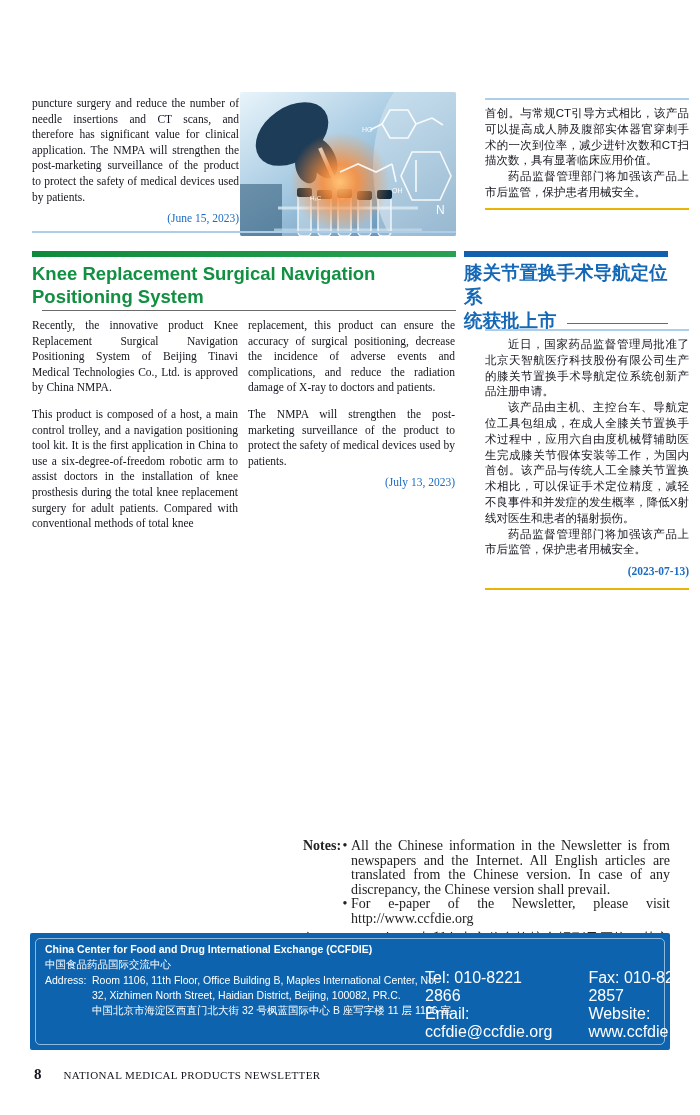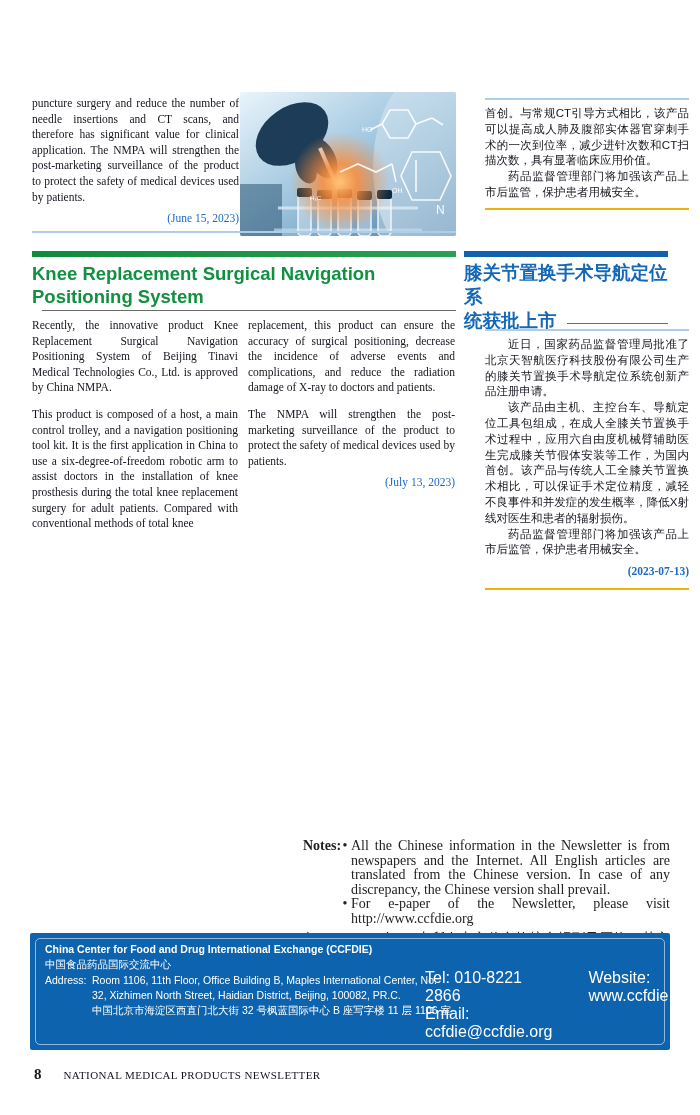--- a/index.html
+++ b/index.html
@@ -210,20 +210,21 @@
           <div>中国北京市海淀区西直门北大街 32 号枫蓝国际中心 B 座写字楼 11 层 1106 室</div>
         </div>
       </div>
     </div>
     <div class="footer-right">
       <div>
         <div>Tel: 010-8221 2866</div>
         <div>Email: ccfdie@ccfdie.org</div>
       </div>
       <div>
+        <div>Fax: 010-8221 2857</div>
         <div>Website: www.ccfdie.org</div>
       </div>
     </div>
   </div>
 
   <div class="abs pagefoot" style="left:34px;top:1066px;">
     <span class="num">8</span>
     <span class="jtitle">NATIONAL MEDICAL PRODUCTS NEWSLETTER</span>
   </div>
 

